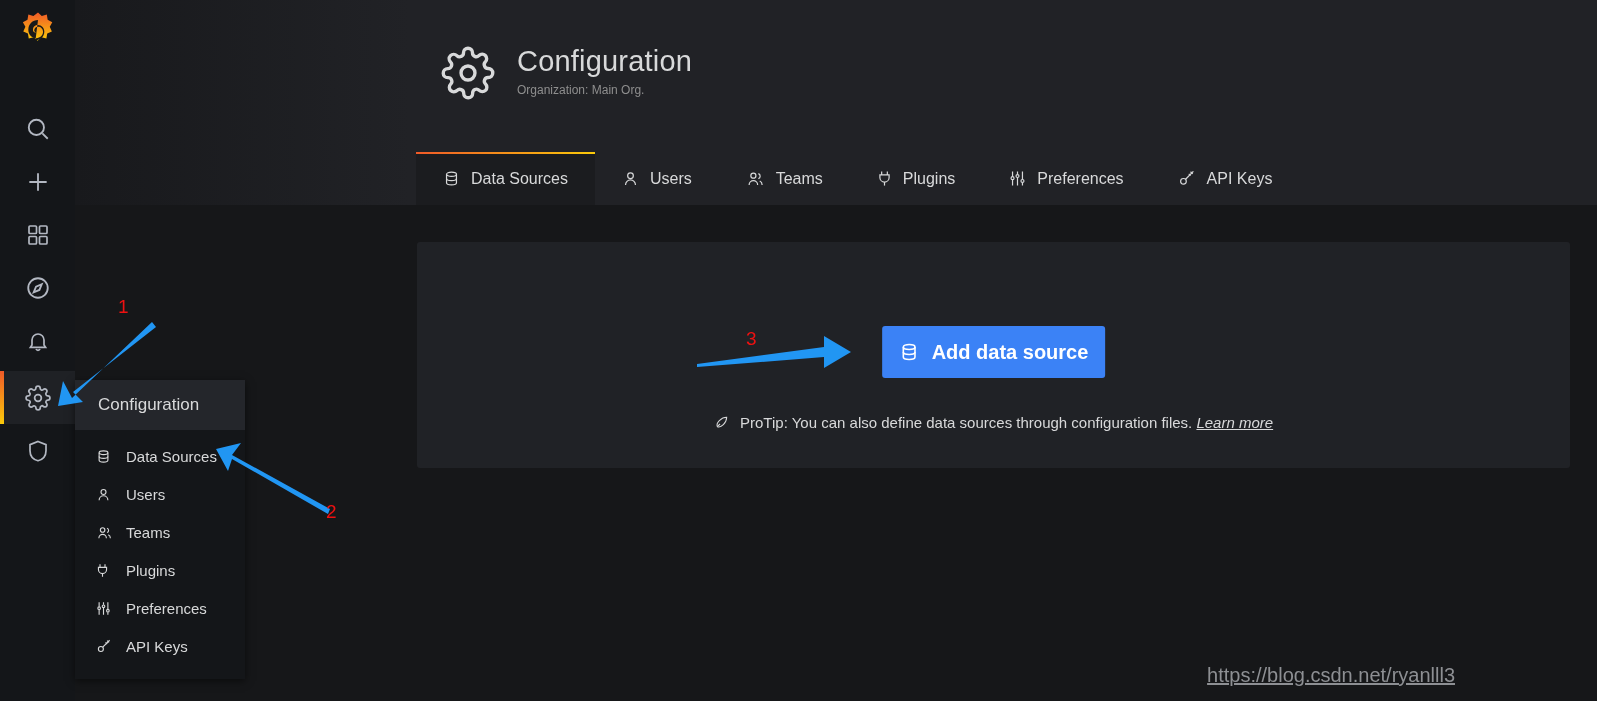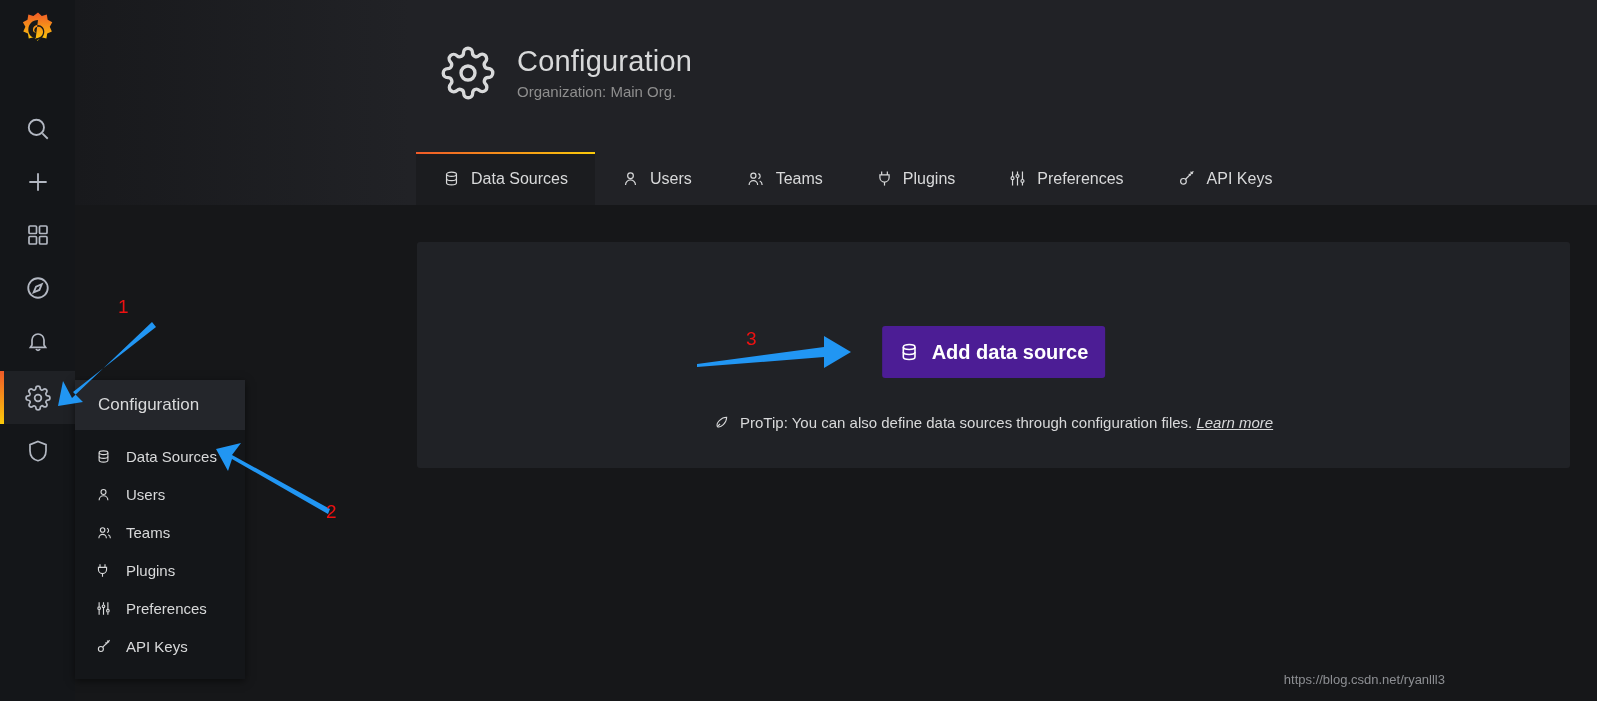--- a/index.html
+++ b/index.html
@@ -39,21 +39,21 @@
   }
   .page-head {
     position: absolute; left: 366px; top: 44px;
     display: flex; align-items: flex-start; gap: 22px;
   }
   .page-head .gear { color: #d8d9da; margin-top: 2px; }
   .page-title {
     font-size: 29px; color: #d8d9da; font-weight: 400; line-height: 34px;
     letter-spacing: .2px;
   }
-  .page-subtitle { font-size: 15px; color: #8e8e8e; margin-top: 5px; }
+  .page-subtitle { font-size: 12px; color: #8e8e8e; margin-top: 5px; }
 
   
   .tabs { position: absolute; left: 341px; top: 152px; display: flex; align-items: flex-end; }
   .tab {
     display: flex; align-items: center; gap: 11px;
     height: 53px; padding: 0 27px;
     color: #d8d9da; font-size: 16px; white-space: nowrap;
     position: relative; cursor: pointer;
   }
   .tab .tab-ico { color: #d8d9da; display: flex; align-items: center; }
@@ -69,21 +69,21 @@
     background: #202226; border-radius: 3px;
   }
   .empty-msg {
     position: absolute; top: 30px; left: 0; width: 100%;
     text-align: center; font-style: italic; font-size: 16px; color: #d8d9da;
   }
   .add-btn {
     position: absolute; left: 50%; transform: translateX(-50%); top: 84px;
     display: flex; align-items: center; gap: 13px;
     height: 52px; padding: 0 17px;
-    background: #4c1d95; border: none; border-radius: 3px;
+    background: #3b82f6; border: none; border-radius: 3px;
     color: #ffffff; font-size: 20px; font-weight: bold;
     font-family: "Liberation Sans", sans-serif; cursor: pointer;
   }
   .add-btn .db-ico { display: flex; align-items: center; }
   .protip {
     position: absolute; top: 172px; left: 0; width: 100%;
     text-align: center; font-size: 15px; color: #d8d9da;
   }
   .protip .rocket { margin-right: 6px; display: inline-block; vertical-align: -2px; }
   .protip a { color: #d8d9da; text-decoration: underline; font-style: italic; }
@@ -107,22 +107,22 @@
   }
   .flyout-item .fi-ico { display: flex; align-items: center; width: 17px; }
 
   
   .anno-layer { position: absolute; inset: 0; pointer-events: none; z-index: 60; }
   .anno-num {
     position: absolute; color: #ee1111; font-size: 19px;
     font-family: "Liberation Sans", sans-serif;
   }
   .watermark {
-    position: absolute; right: 28px; bottom: 14px;
-    font-size: 13px; color: #8d8f93;
+    position: absolute; right: 18px; bottom: 14px;
+    font-size: 20px; color: #8d8f93; text-decoration: underline;
   }
 </style>
 </head>
 <body>
 
 <div id="root">
 
   <div class="header-band">
     <div class="page-head">
       <span class="gear">

